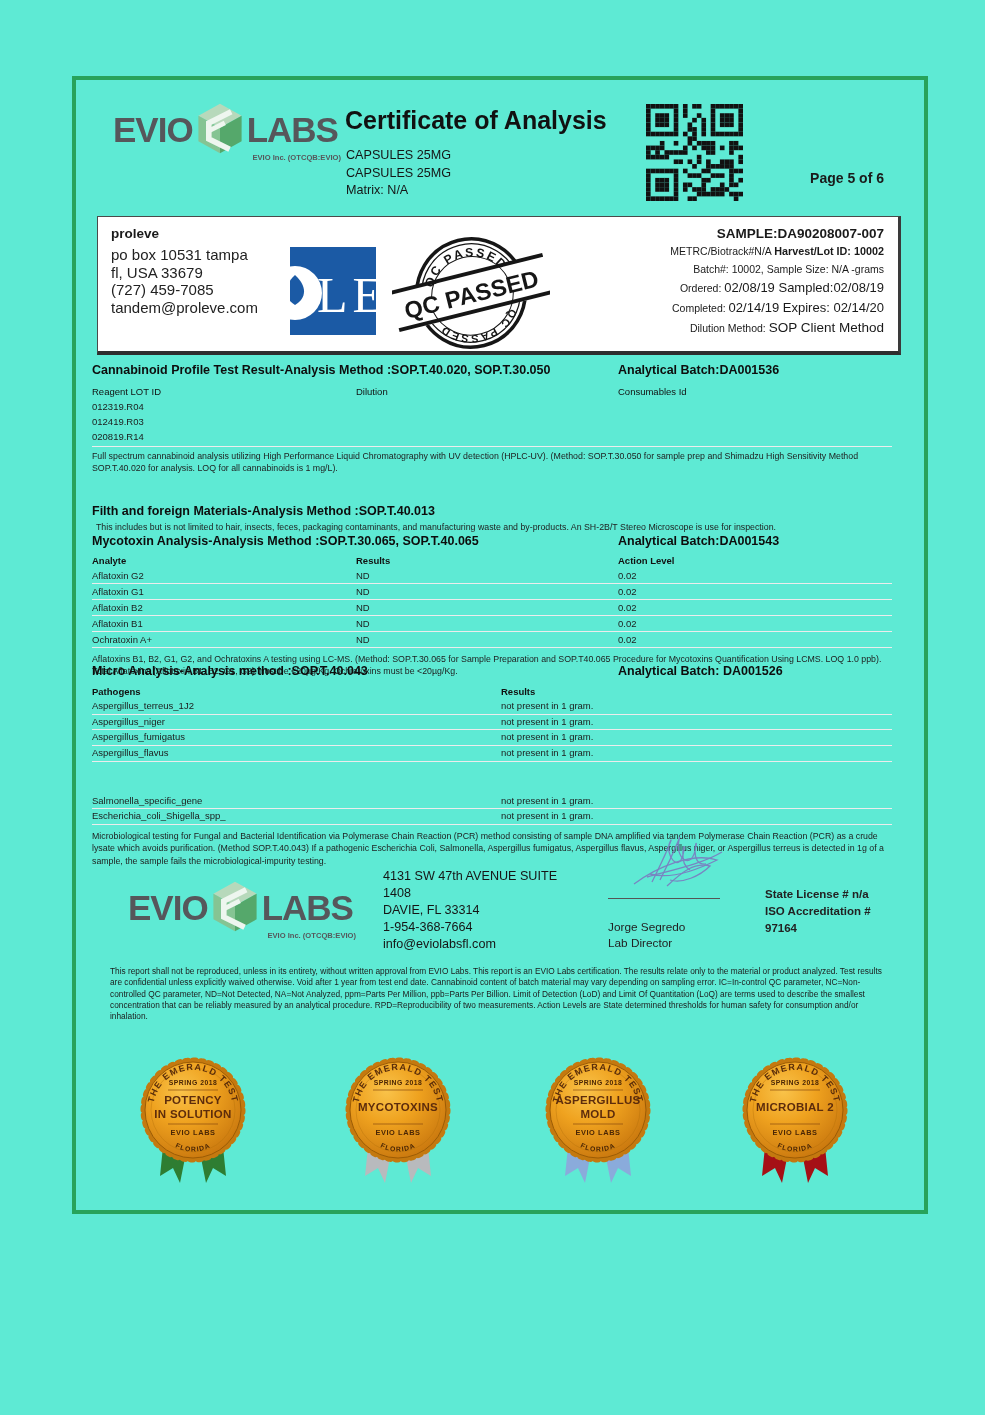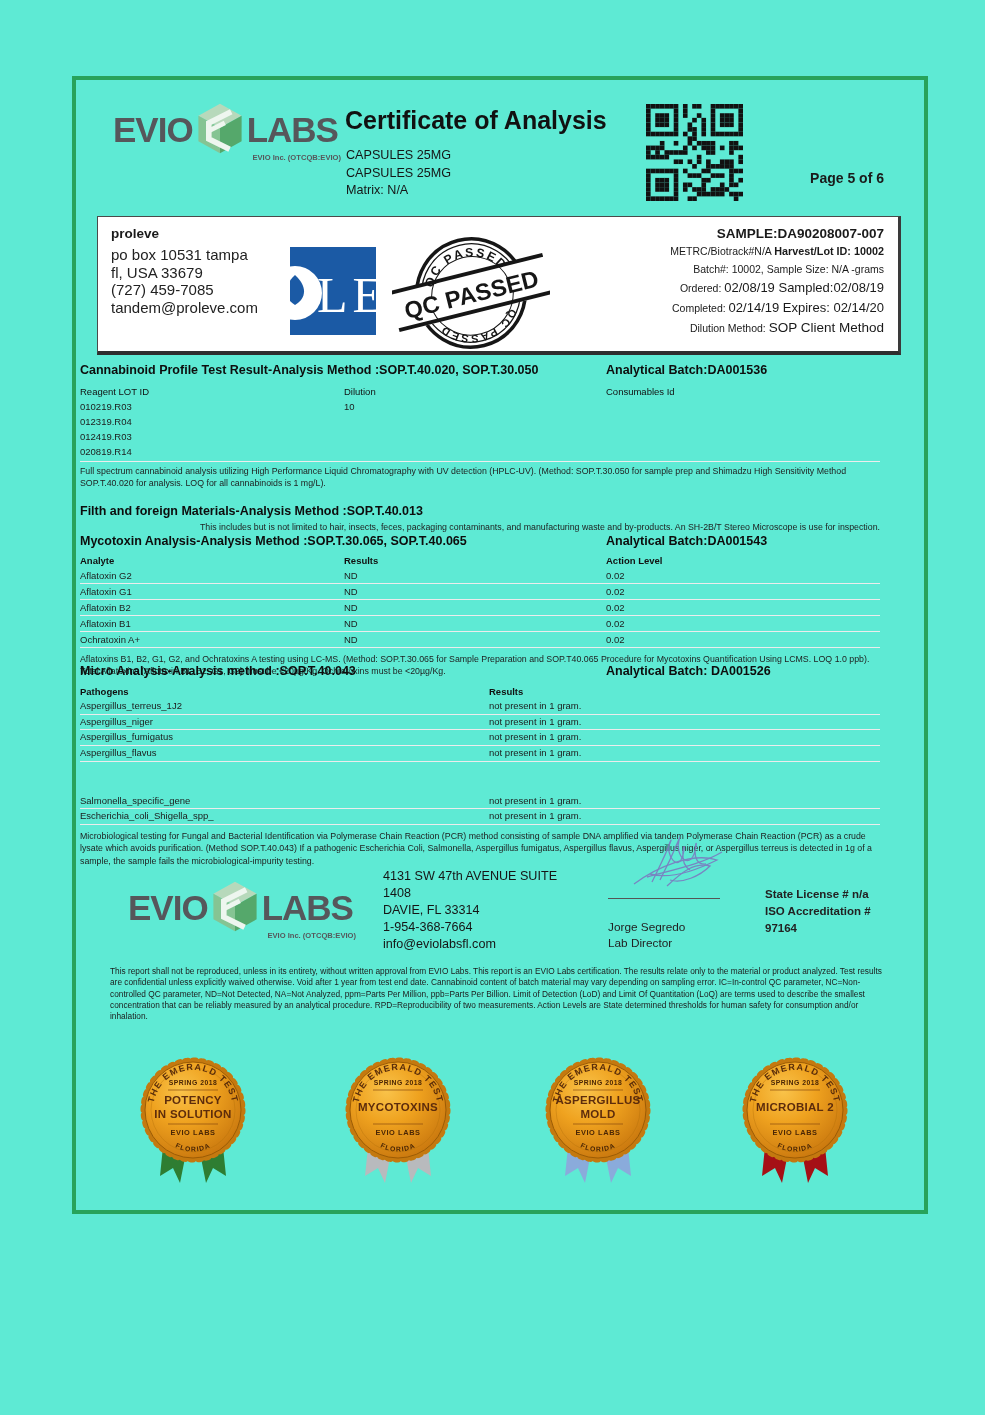--- a/index.html
+++ b/index.html
@@ -24,31 +24,31 @@
   .client-line{font-size:15px;line-height:17.5px;color:#222;}
   .sinfo{position:absolute;right:14px;top:7px;text-align:right;white-space:nowrap;}
   .s-big{font-size:13.5px;font-weight:bold;line-height:19px;}
   .s-sm{font-size:10.5px;line-height:17.5px;}
   .s-sm b{font-size:10.8px;}
   .s-mix{font-size:10.5px;line-height:19px;}
   .s-mix .lg{font-size:13px;}
   .s-mix .lg2{font-size:13.5px;}
 
   
-  .sec{position:absolute;left:80px;width:800px;}
+  .sec{position:absolute;left:92px;width:800px;}
   .sec-title{font-size:12.5px;font-weight:bold;position:relative;line-height:17px;color:#0d0d0d;}
   .sec-title .batch{position:absolute;left:526px;top:0;}
   .trow{position:relative;font-size:9.5px;line-height:15px;height:15px;color:#1c1c1c;}
   .trow.hd{font-weight:bold;color:#111;}
   .trow .c2{position:absolute;left:264px;top:0;}
   .trow .c3{position:absolute;left:526px;top:0;}
   .trow .m2{position:absolute;left:409px;top:0;}
   .rule-row{border-bottom:1px solid #ececec;}
   .note{font-size:8.8px;line-height:12.2px;color:#1d1d1d;border-top:1px solid #ededed;padding-top:3px;margin-top:2px;}
-  .note.indent{text-indent:4px;text-align:right;}
+  .note.indent{text-indent:4px;}
 
   
   .faddr{font-size:12.6px;line-height:17px;color:#151515;}
   .sig-line{border-top:1.5px solid #555;width:112px;}
   .sig-name{font-size:11.8px;line-height:16px;color:#222;margin-top:20px;}
   .lic{font-size:11.5px;line-height:17px;color:#222;}
   .disclaimer{font-size:8.3px;line-height:11.3px;color:#1b1b1b;}
 
   
   #badges{position:absolute;left:0;top:1042px;width:1000px;height:160px;}
@@ -362,25 +362,20 @@
       <span>Cannabinoid Profile Test Result-Analysis Method :SOP.T.40.020, SOP.T.30.050</span>
       <span class="batch">Analytical Batch:DA001536</span>
     </div>
     <div class="trow hd" style="margin-top:5px;">
       <span style="font-weight:normal;">Reagent LOT ID</span>
       <span class="c2" style="font-weight:normal;">Dilution</span>
       <span class="c3" style="font-weight:normal;">Consumables Id</span>
     </div>
     <div>
 
-        <div class="trow">
-          <span>010219.R03</span>
-          <span class="c2">10</span>
-          <span class="c3"></span>
-        </div>
 
         <div class="trow">
           <span>012319.R04</span>
           <span class="c2"></span>
           <span class="c3"></span>
         </div>
 
         <div class="trow">
           <span>012419.R03</span>
           <span class="c2"></span>

